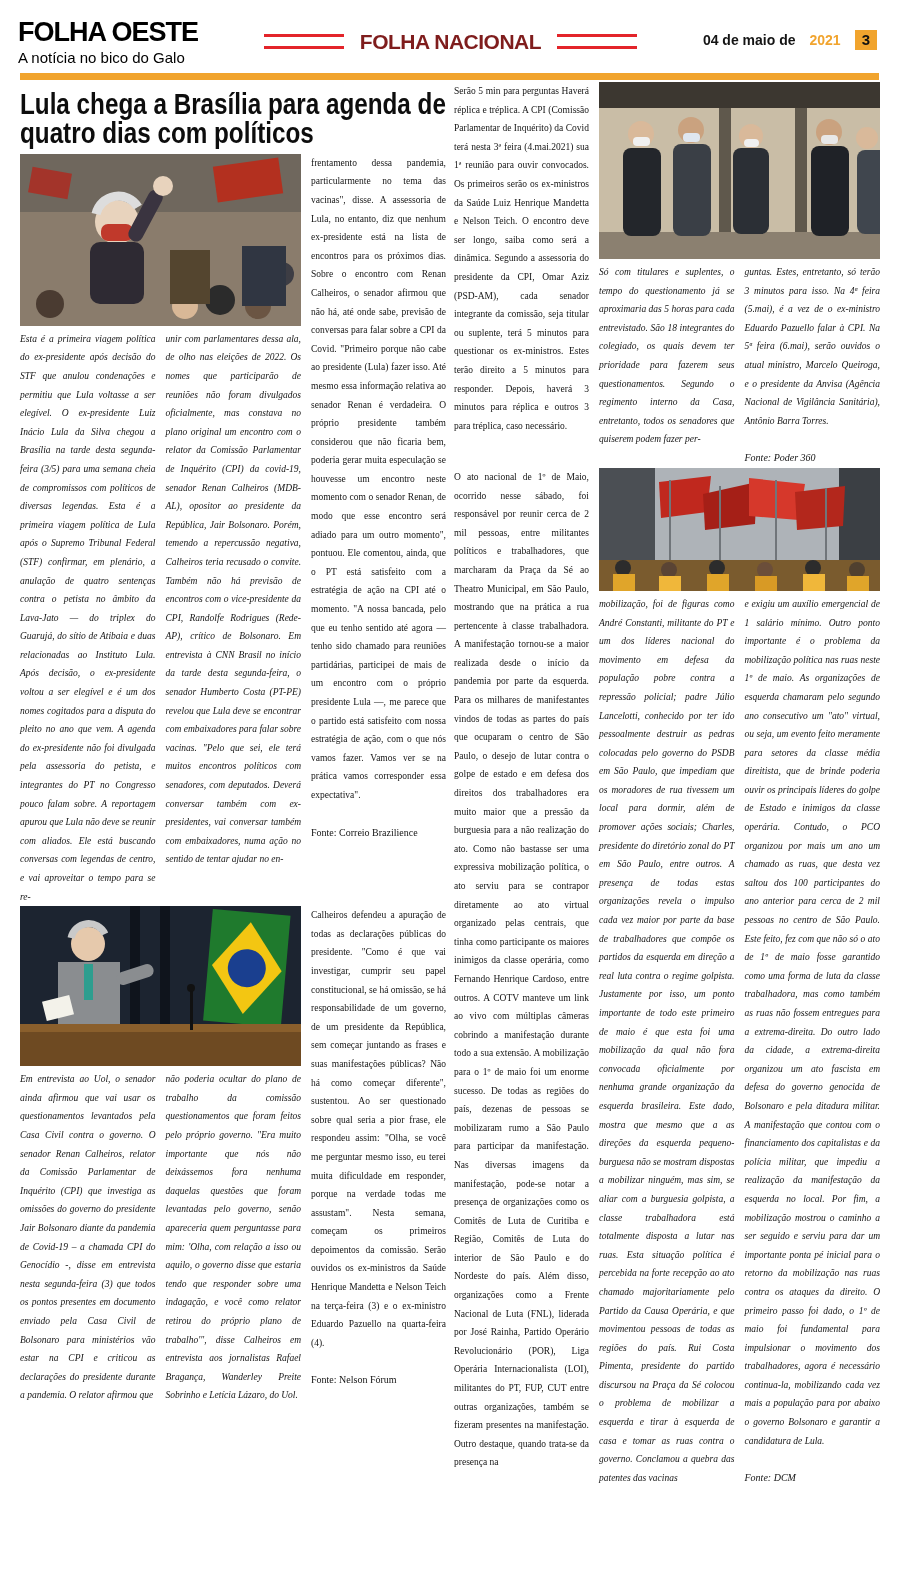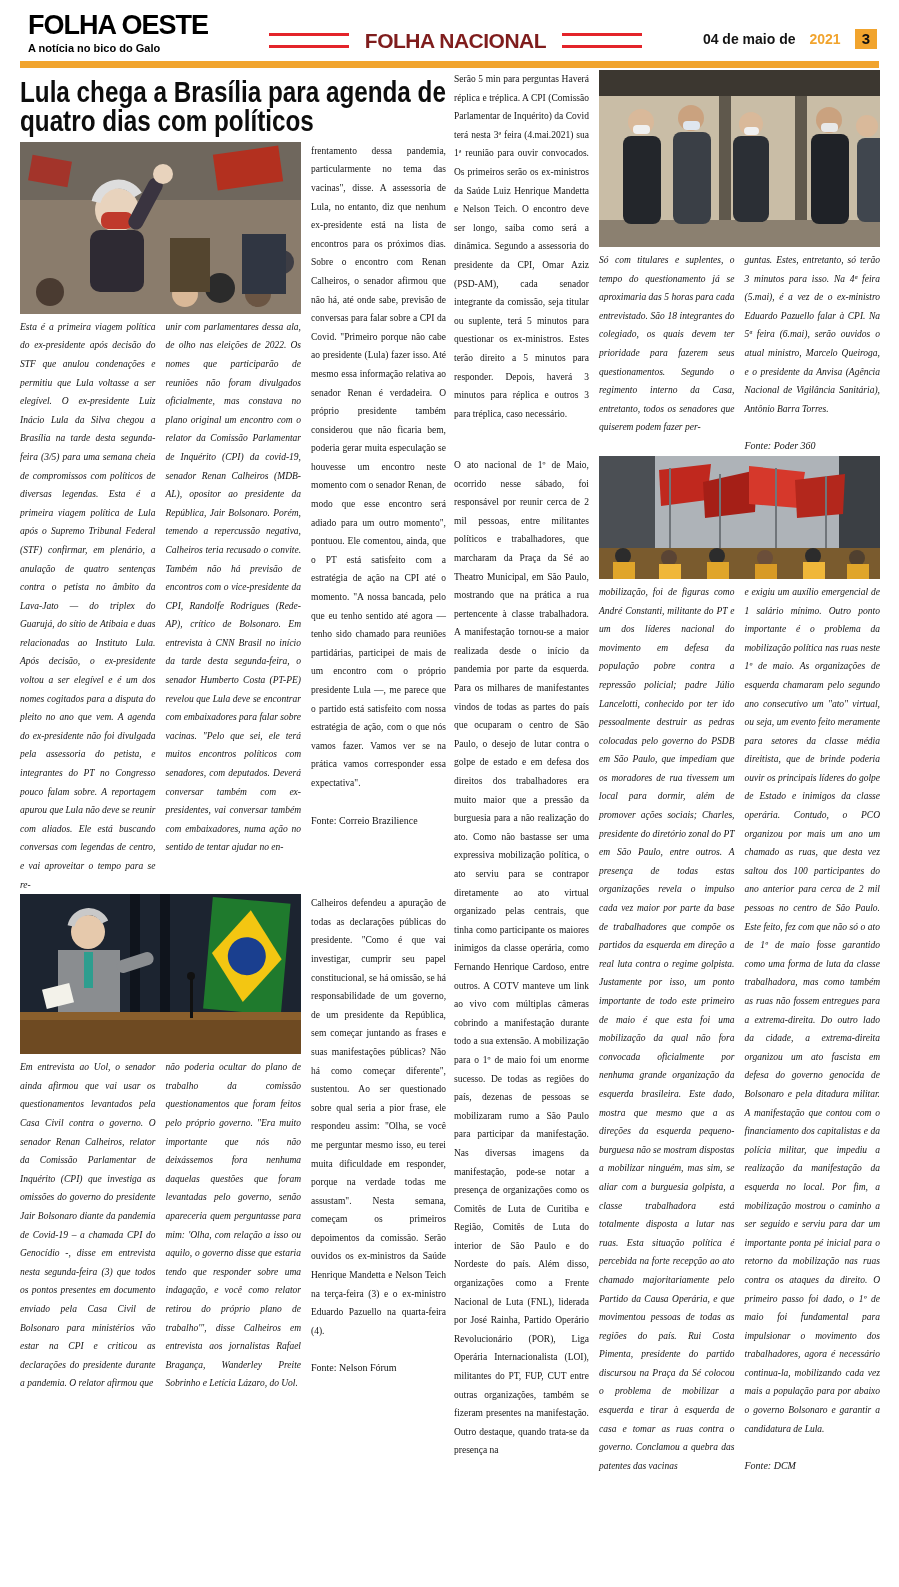--- a/index.html
+++ b/index.html
@@ -1,22 +1,22 @@
 <!DOCTYPE html>
 <html lang="pt"><head>
 <meta charset="utf-8">
 <style>
   html,body{margin:0;padding:0;background:#e9e9e9;}
   .page{width:899px;height:1587px;background:#fff;position:relative;overflow:hidden;
         font-family:"Liberation Serif",serif;color:#141414;margin:0 auto;}
   
-  .hdr{display:flex;align-items:flex-end;justify-content:space-between;padding:12px 22px 5px 28px;}
+  .hdr{display:flex;align-items:center;justify-content:space-between;padding:12px 22px 5px 18px;margin-top:7px;}
   .brand-name{font-family:"Liberation Sans",sans-serif;font-weight:900;font-size:27px;
               letter-spacing:-1px;line-height:1;color:#000;}
-  .brand-tag{font-family:"Liberation Sans",sans-serif;font-weight:700;font-size:11px;margin-top:3px;color:#000;}
+  .brand-tag{font-family:"Liberation Sans",sans-serif;font-weight:400;font-size:15px;margin-top:3px;color:#000;}
   .section-wrap{display:flex;align-items:center;gap:16px;margin-bottom:3px;}
   .dbl-rule{width:80px;height:9px;border-top:3px solid #e3242a;border-bottom:3px solid #e3242a;}
   .section-title{font-family:"Liberation Sans",sans-serif;font-weight:800;font-size:21px;
                  letter-spacing:-0.5px;color:#7f1d1d;line-height:1;}
   .dateline{display:flex;align-items:center;gap:14px;font-family:"Liberation Sans",sans-serif;
             font-weight:700;font-size:14px;margin-bottom:5px;}
   .date-year{color:#f1a42e;}
   .page-num{background:#f1a42e;color:#111;padding:1px 7px 2px 7px;font-size:15px;}
   .orange-bar{height:7px;background:#f1a42e;margin:2px 20px 0 20px;}
   

